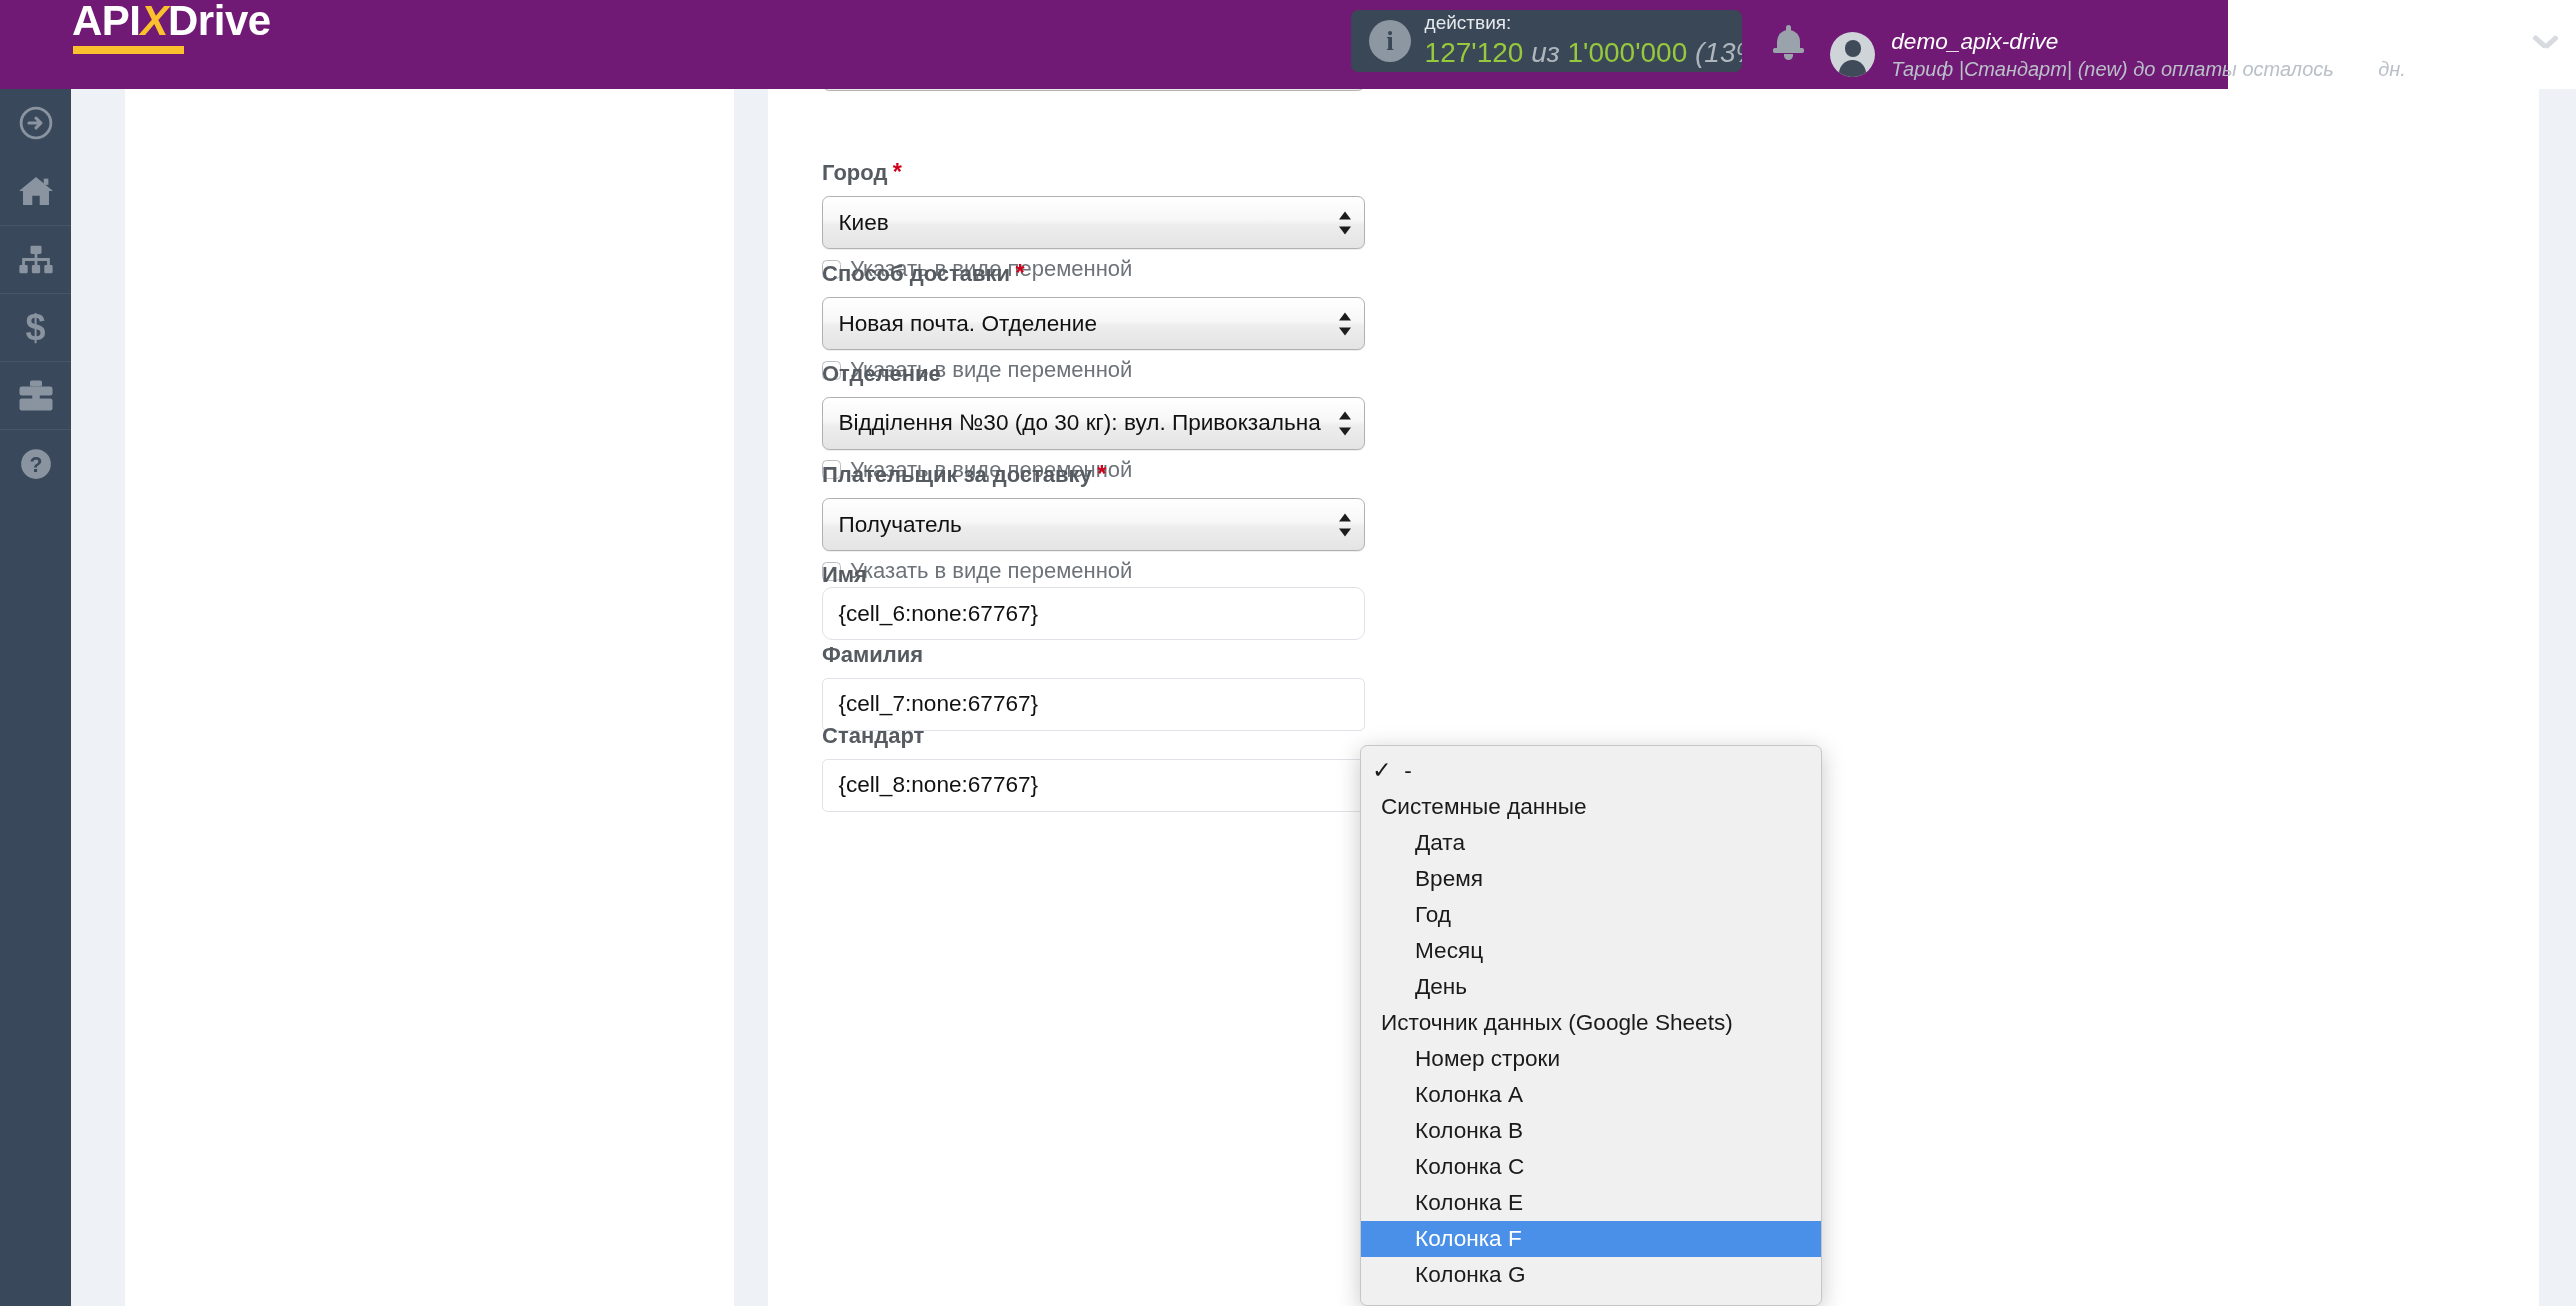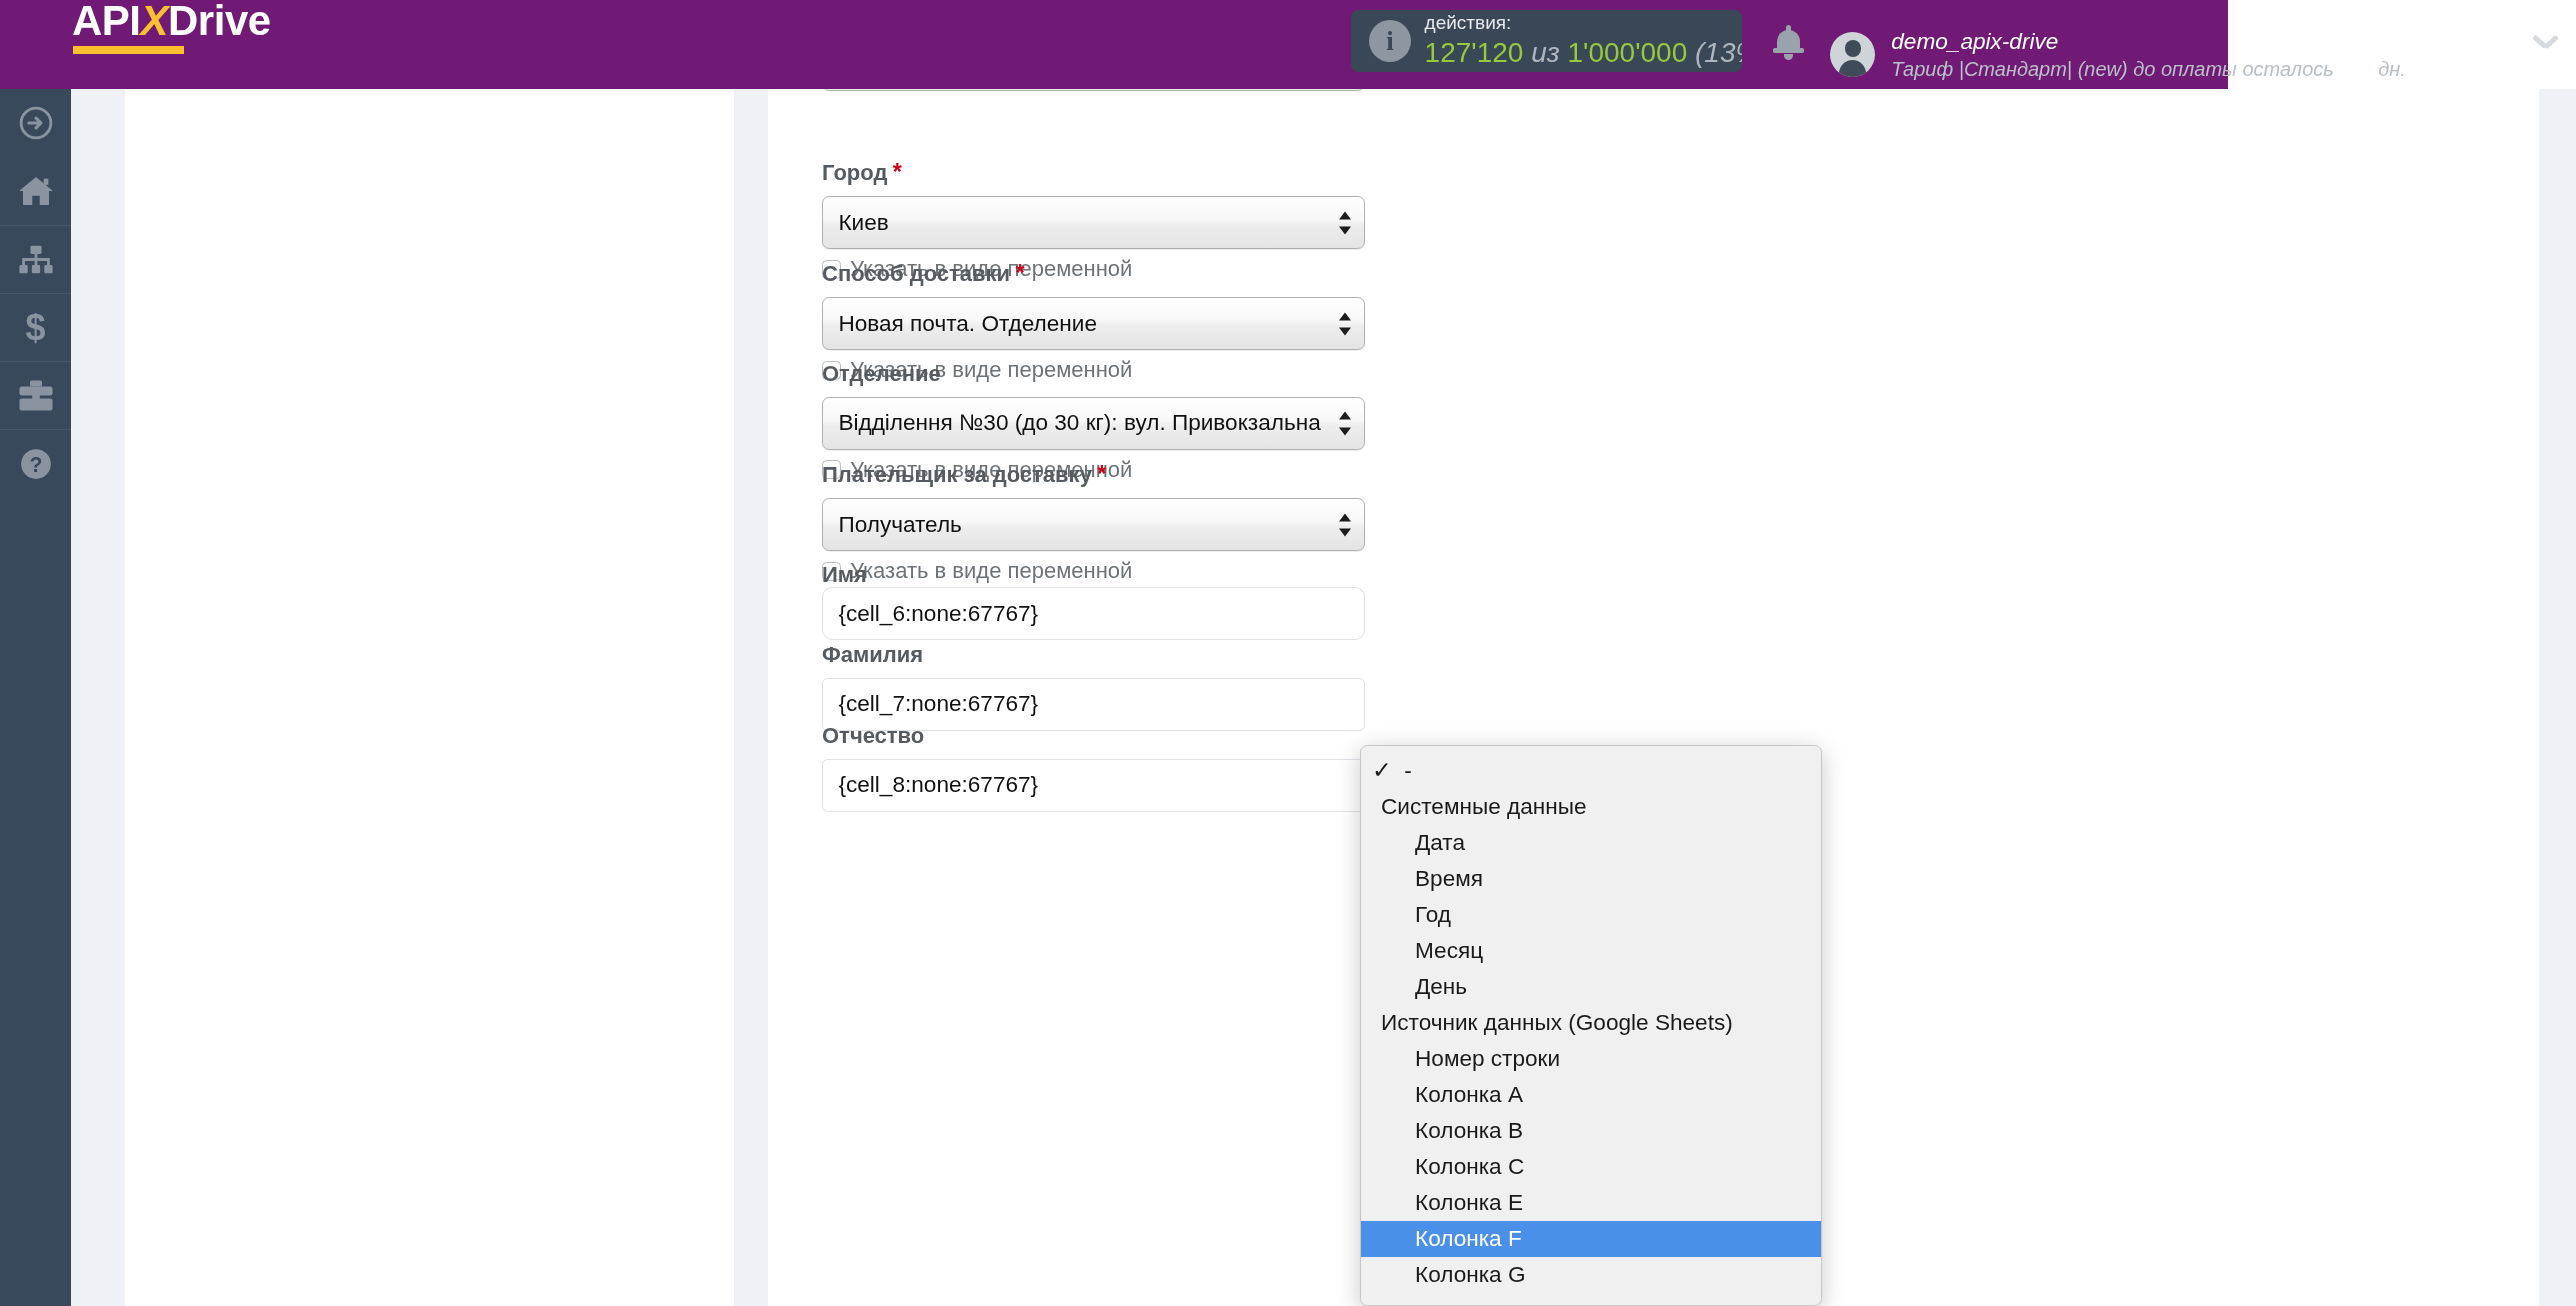--- a/index.html
+++ b/index.html
@@ -288,21 +288,21 @@
     </div>
     <div class="field" style="position: absolute; left: 0px; top: 475px;">
       <label class="flabel">Имя</label>
       <div class="txt" style="margin-top: 1px; border-radius: 10px;">{cell_6:none:67767}</div>
     </div>
     <div class="field" style="position: absolute; left: 0px; top: 555px;">
       <label class="flabel">Фамилия</label>
       <div class="txt" style="margin-top: 11.8px;">{cell_7:none:67767}</div>
     </div>
     <div class="field" style="position: absolute; left: 0px; top: 636px;">
-      <label class="flabel">Отчество</label>
+      <label class="flabel">Стандарт</label>
       <div class="txt" style="margin-top: 11.8px;">{cell_8:none:67767}</div>
     </div>
   </div>
 
 <div class="dropdown" id="dropdown-root">
     <div class="dd-item">
       <span class="chk">✓</span>
       <span>-</span>
     </div>
     <div class="dd-item lvl0">

